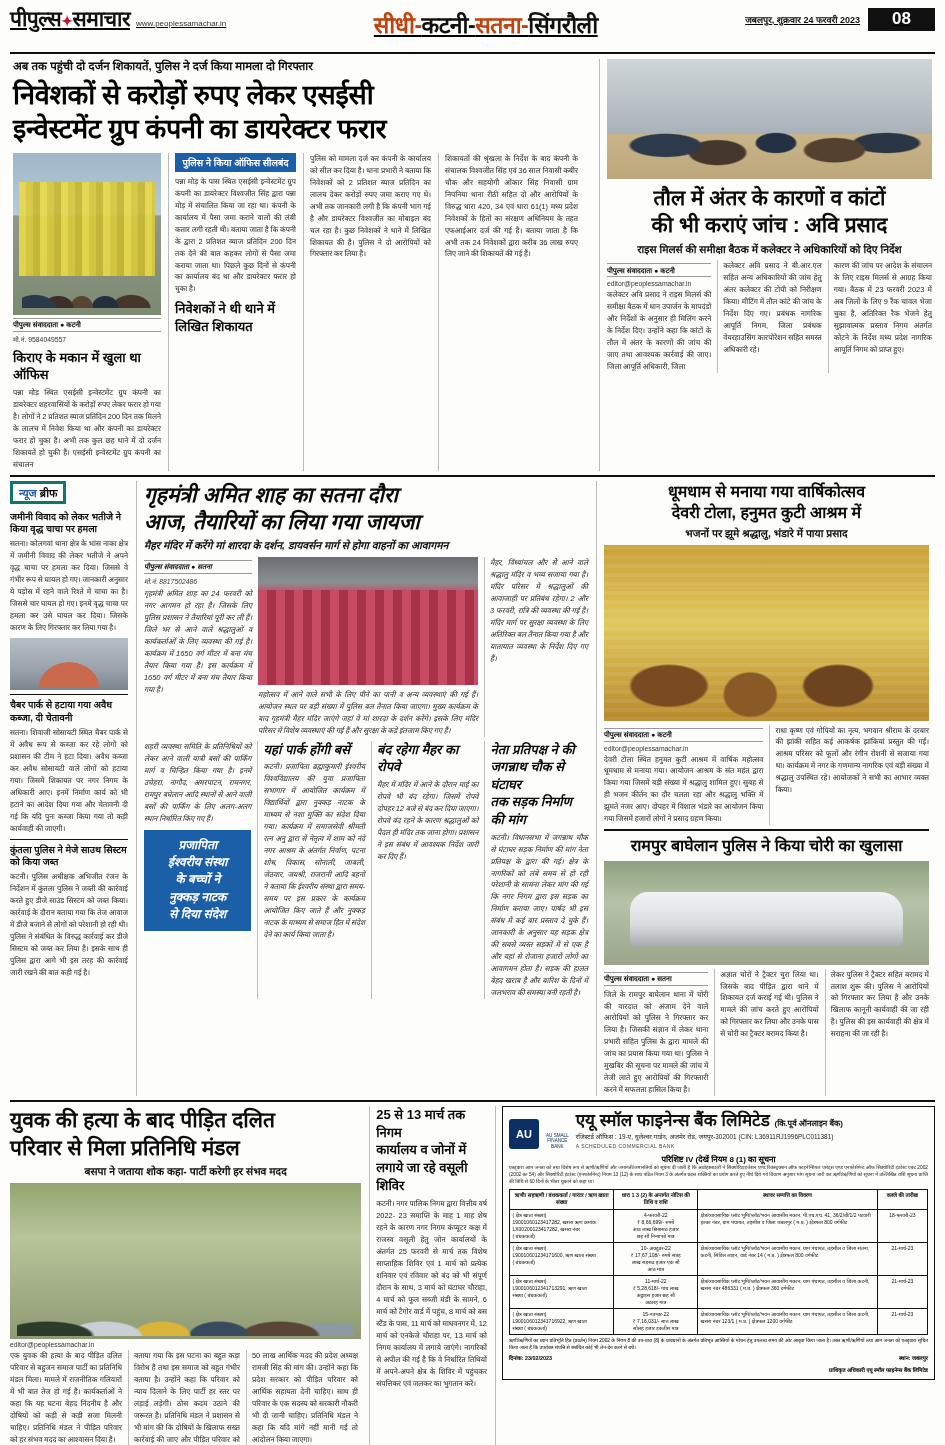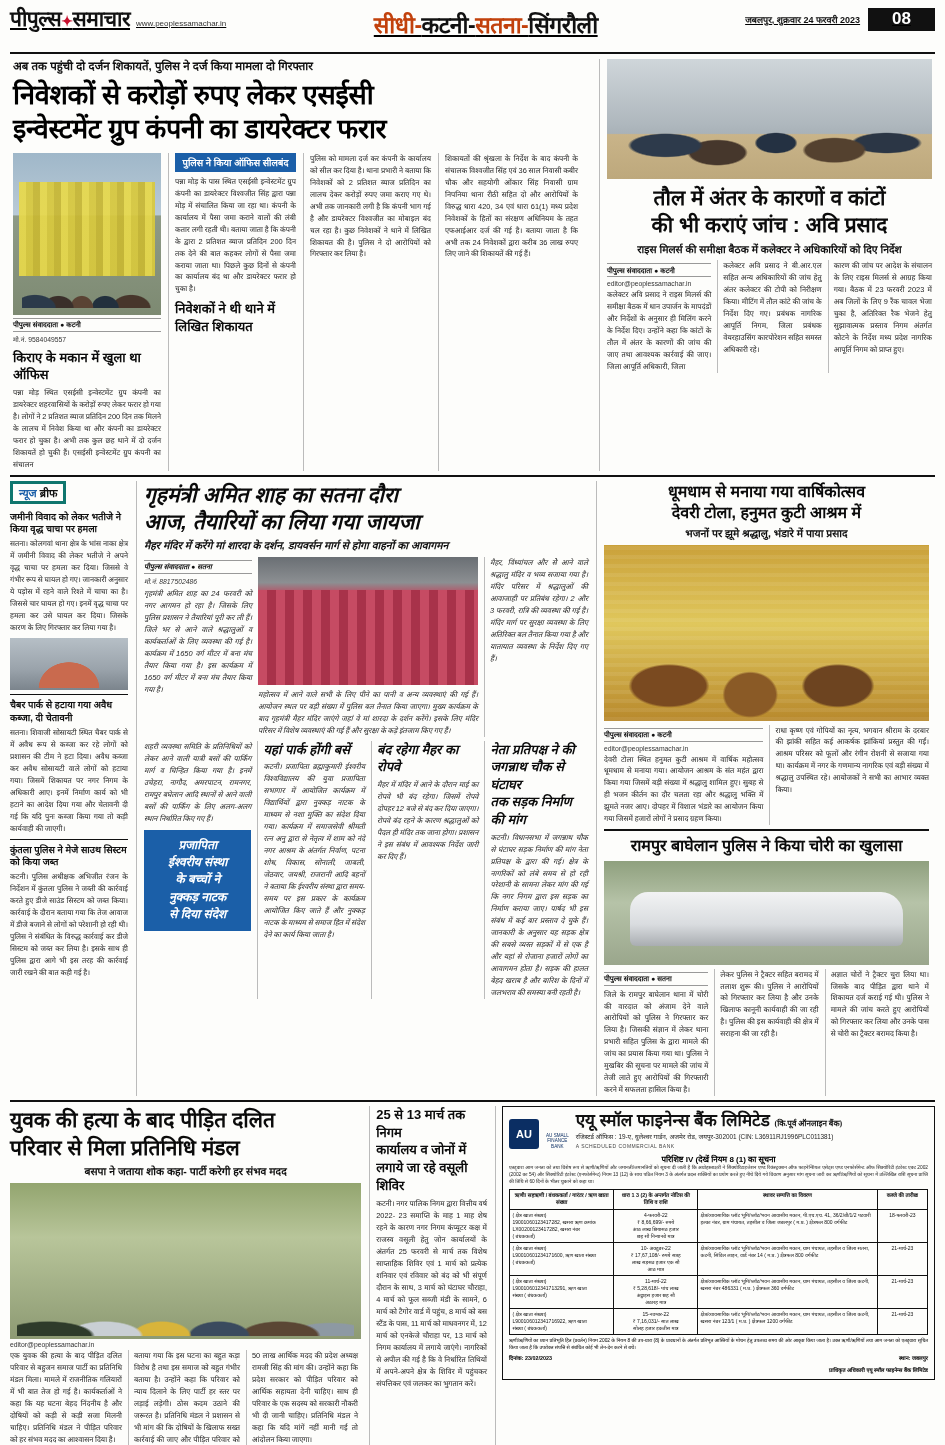--- a/index.html
+++ b/index.html
@@ -291,21 +291,21 @@
     border-radius: 3px;
     flex: 0 0 auto;
   }
   .ad-logo-sub { font-size: 4.6px; color:#0b2e63; text-align:center; line-height:1.15; }
   .ad-title {
     font-size: 17px;
     font-weight: bold;
     color: #111;
     line-height: 1.1;
   }
-  .ad-title .small { font-size: 8px; font-weight: bold; font-family: Liberation Serif, serif; }
+  .ad-title .small { font-size: 8px; font-weight: bold; }
   .ad-sub { font-size: 6.4px; color: #222; line-height: 1.4; margin-top: 2px;}
   .ad-strip { font-size: 5px; color:#444; letter-spacing:.5px; margin-top:1px;}
   .ad-notice-title {
     text-align: center;
     font-size: 8px;
     font-weight: bold;
     margin: 4px 0 1px;
   }
   .ad-legal {
     font-size: 4.8px;
@@ -502,24 +502,24 @@
 
         <div class="rule-h thick"></div>
         <div class="headline-md" style="text-align:center;">रामपुर बाघेलान पुलिस ने किया चोरी का खुलासा</div>
         <div class="photo ph-car" style="height:104px;margin-top:4px;"></div>
         <div class="row" style="margin-top:4px;gap:6px;">
           <div class="col" style="width:105px;">
             <div class="byline">पीपुल्स संवाददाता ● सतना</div>
             <div class="body-text">जिले के रामपुर बाघेलान थाना में चोरी की वारदात को अंजाम देने वाले आरोपियों को पुलिस ने गिरफ्तार कर लिया है। जिसकी संज्ञान में लेकर थाना प्रभारी सहित पुलिस के द्वारा मामले की जांच का प्रयास किया गया था। पुलिस ने मुखबिर की सूचना पर मामले की जांच में तेजी लाते हुए आरोपियों की गिरफ्तारी करने में सफलता हासिल किया है।</div>
           </div>
           <div class="col vrule" style="width:105px;padding-left:5px;">
+            <div class="body-text">अज्ञात चोरों ने ट्रैक्टर चुरा लिया था। जिसके बाद पीड़ित द्वारा थाने में शिकायत दर्ज कराई गई थी। पुलिस ने मामले की जांच करते हुए आरोपियों को गिरफ्तार कर लिया और उनके पास से चोरी का ट्रैक्टर बरामद किया है।</div>
+          </div>
+          <div class="col vrule" style="width:105px;padding-left:5px;">
             <div class="body-text">लेकर पुलिस ने ट्रैक्टर सहित बरामद में तलाश शुरू की। पुलिस ने आरोपियों को गिरफ्तार कर लिया है और उनके खिलाफ कानूनी कार्यवाही की जा रही है। पुलिस की इस कार्यवाही की क्षेत्र में सराहना की जा रही है।</div>
-          </div>
-          <div class="col vrule" style="width:105px;padding-left:5px;">
-            <div class="body-text">अज्ञात चोरों ने ट्रैक्टर चुरा लिया था। जिसके बाद पीड़ित द्वारा थाने में शिकायत दर्ज कराई गई थी। पुलिस ने मामले की जांच करते हुए आरोपियों को गिरफ्तार कर लिया और उनके पास से चोरी का ट्रैक्टर बरामद किया है।</div>
           </div>
         </div>
       </div>
     </div>
 
     <div class="rule-h thick"></div>
 
     <div class="row">
 
       <div class="col" style="width:352px;">

